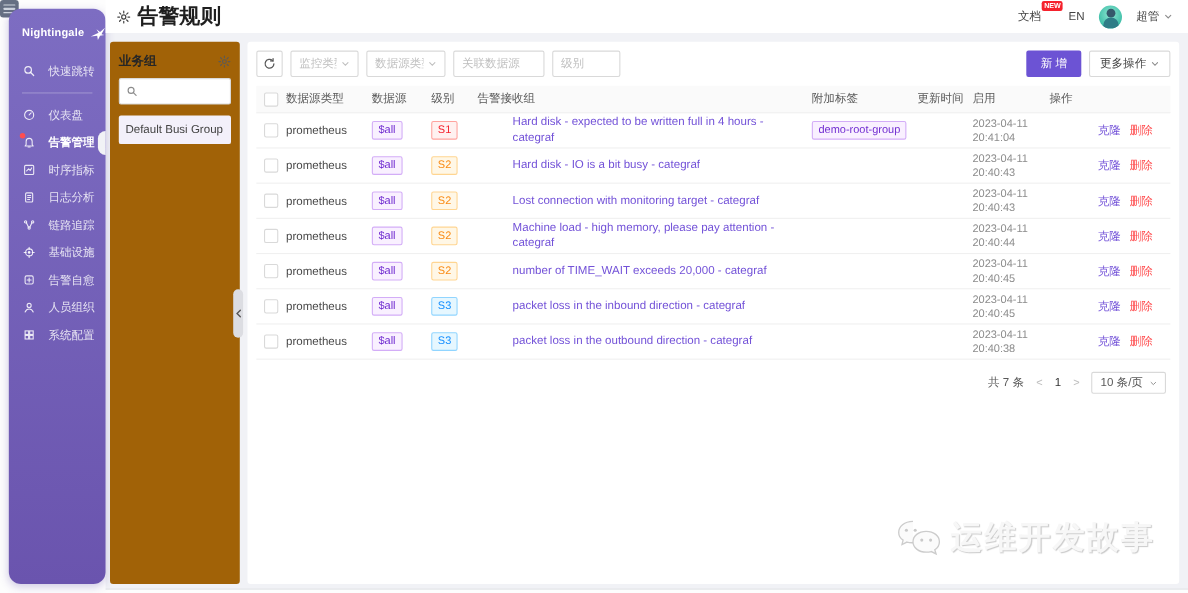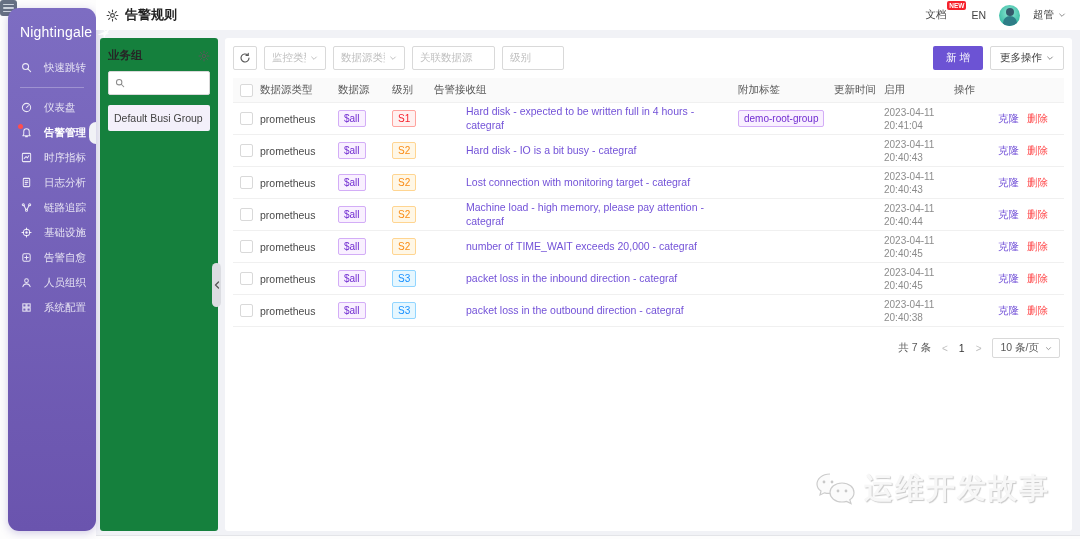--- a/index.html
+++ b/index.html
@@ -26,21 +26,21 @@
   }
 
   
   .sidebar {
     position:absolute; left:8px; top:8px; width:88px; height:523px;
     background:linear-gradient(180deg,#7D6DC2 0%, #6A54AE 100%);
     border-radius:11px; z-index:2; color:#fff;
     box-shadow:0 2px 8px rgba(80,60,160,.25);
   }
   .logo { display:flex; align-items:center; gap:4px; padding:16px 0 10px 12px; cursor:pointer; }
-  .logo-text { font-size:14px; font-weight:normal; letter-spacing:.2px; }
+  .logo-text { font-size:10px; font-weight:bold; letter-spacing:.2px; }
   .side-menu { margin-top:6px; }
   .side-item {
     position:relative; display:flex; align-items:center; gap:11px;
     height:24px; padding-left:13px; margin:0 0 1px 0;
     font-size:10.5px; color:rgba(255,255,255,.82); cursor:pointer;
   }
   .side-item .s-icon { position:relative; width:12px; height:12px; color:rgba(255,255,255,.85); flex:none; }
   .side-item.active { color:#fff; font-weight:bold; }
   .side-item.active::after {
     content:""; position:absolute; right:0; top:50%; transform:translateY(-50%);
@@ -48,41 +48,41 @@
   }
   .side-divider { height:1px; background:rgba(255,255,255,.28); margin:7px 12px 8px 12px; }
   .dot { position:absolute; left:-3px; top:-3px; width:5px; height:5px; background:#ff4d4f; border-radius:50%; }
 
   
   .app-header {
     position:absolute; left:96px; top:0; width:984px; height:30px;
     background:#fff; display:flex; align-items:center; padding:0 14px 0 10px; z-index:3;
   }
   .page-title-wrap { display:flex; align-items:center; gap:6px; color:#1f1f1f; }
-  .page-title { font-size:13px; font-weight:bold; }
+  .page-title { font-size:19px; font-weight:bold; }
   .header-right { margin-left:auto; display:flex; align-items:center; gap:13px; font-size:10.5px; color:#434343; }
   .docs-link { position:relative; cursor:pointer; }
   .new-badge {
     position:absolute; top:-7px; right:-20px; background:#f5222d; color:#fff;
     font-size:6.5px; font-weight:bold; padding:1px 2px; border-radius:2px; line-height:1.1;
   }
   .lang-switch { cursor:pointer; margin-left:12px; }
   .avatar {
     width:21px; height:21px; border-radius:50%; overflow:hidden; position:relative;
     background:radial-gradient(circle at 50% 38%, #8fe6d2 0%, #3fbfa8 70%); cursor:pointer;
   }
   .avatar::before { content:""; position:absolute; left:6.5px; top:3px; width:8px; height:8px; background:#35596b; border-radius:50%; }
   .avatar::after  { content:""; position:absolute; left:3.5px; top:11px; width:14px; height:10px; background:#2e7d87; border-radius:7px 7px 0 0; }
   .user-wrap { display:flex; align-items:center; gap:4px; cursor:pointer; }
   .chev { color:#8c8c8c; }
 
   
   .busi-panel {
     position:absolute; left:100px; top:38px; width:118px; height:493px;
-    background:#15803d; border-radius:3px; z-index:2; padding:10px 8px;
+    background:#a16207; border-radius:3px; z-index:2; padding:10px 8px;
   }
   .busi-head { display:flex; align-items:center; justify-content:space-between; margin-bottom:8px; }
   .busi-title { font-size:11.5px; font-weight:bold; color:#262626; }
   .busi-gear { color:#595959; cursor:pointer; }
   .busi-search {
     height:24px; border:1px solid #d9d9d9; border-radius:2px; background:#fff;
     display:flex; align-items:center; padding:0 6px; gap:4px; cursor:text;
   }
   .busi-item {
     margin-top:10px; background:#f3f0fa; color:#434343; font-size:10.5px;

